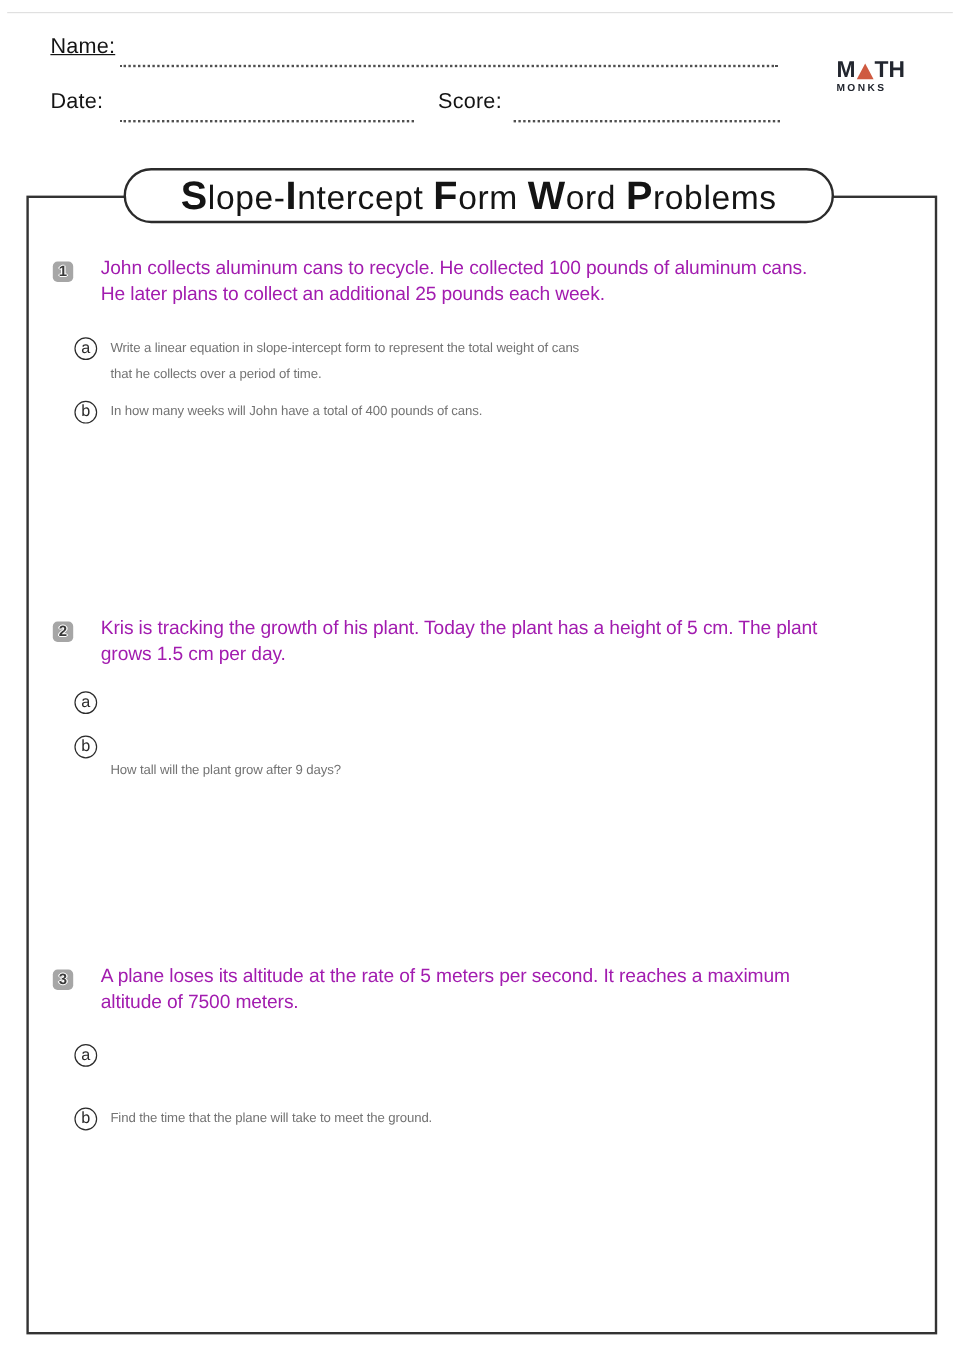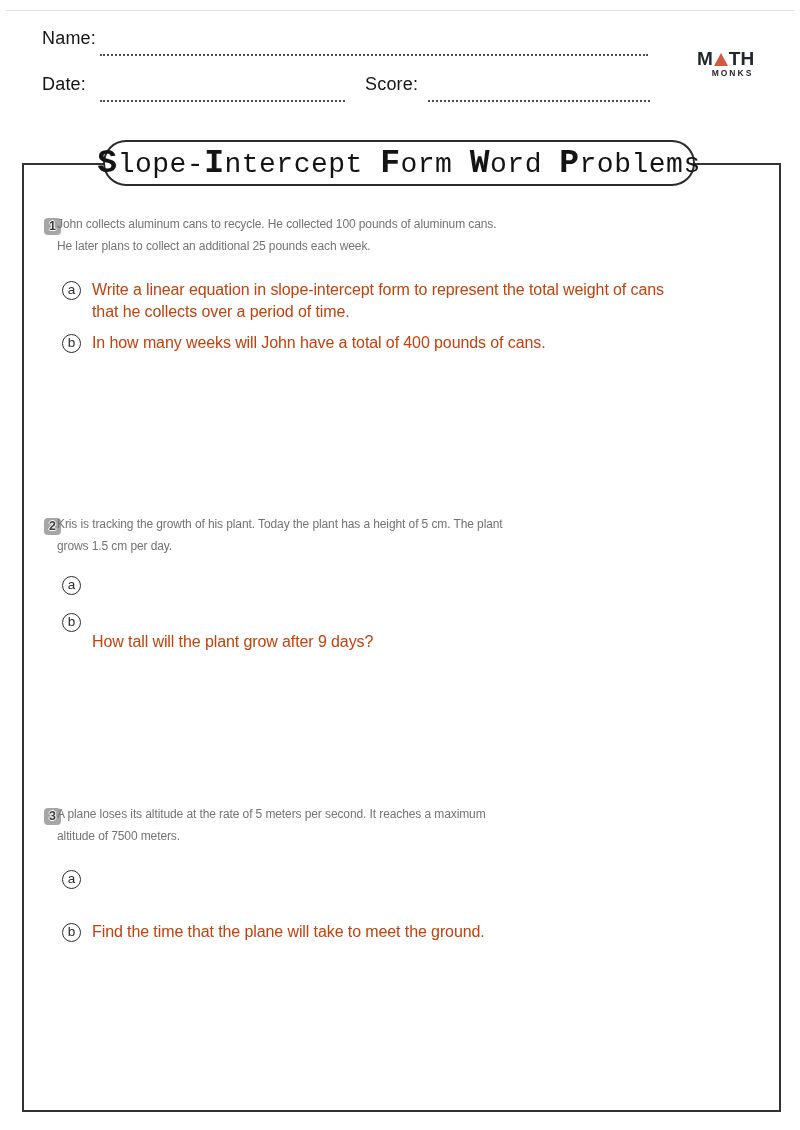--- a/index.html
+++ b/index.html
@@ -4,53 +4,53 @@
 <style>
   html,body{margin:0;padding:0;background:#ffffff;}
   .page{
     position:relative;width:800px;height:1130px;background:#ffffff;overflow:hidden;
     font-family:"Liberation Sans",sans-serif;color:#2a2a2a;
   }
   .top-edge-line{position:absolute;left:6px;right:6px;top:10px;border-top:1px solid #e0e0e0;}
 
   
   .hdr-label{position:absolute;font-size:18px;color:#141414;letter-spacing:0.2px;}
-  .lbl-name{left:42px;top:28px;}
+  .lbl-name{left:42px;top:28px;text-decoration:underline;}
   .lbl-date{left:42px;top:74px;text-align:center;}
   .lbl-score{left:365px;top:74px;}
   .dotline{position:absolute;height:0;border-bottom:2px dotted #4f4f4f;}
   .line-name{left:100px;top:54px;width:548px;}
   .line-date{left:100px;top:100px;width:245px;}
   .line-score{left:428px;top:100px;width:222px;}
 
   
   .logo{position:absolute;left:697px;top:48px;width:72px;}
   .logo-row{display:flex;align-items:flex-end;font-weight:700;font-size:19px;color:#22262f;line-height:22px;}
   .tri{width:0;height:0;border-left:7px solid transparent;border-right:7px solid transparent;
        border-bottom:13px solid #cf5a41;margin:0 1px 4px 1px;}
-  .logo-sub{font-size:8.5px;font-weight:700;letter-spacing:2px;color:#22262f;text-align:center;margin-top:-2px;padding-right:1px;}
+  .logo-sub{font-size:8.5px;font-weight:700;letter-spacing:2px;color:#22262f;text-align:left;margin-top:-2px;padding-right:1px;}
 
   
   .main-box{position:absolute;left:22px;top:163px;width:759px;height:949px;
             border:2px solid #333333;box-sizing:border-box;background:transparent;z-index:1;}
   .title-pill{position:absolute;left:103px;top:140px;width:592px;height:46px;box-sizing:border-box;
               border:2px solid #2b2b2b;border-radius:26px;background:#ffffff;z-index:3;
               display:flex;align-items:center;justify-content:center;
-              font-family:Liberation Mono, monospace;font-size:28px;color:#141414;letter-spacing:0.5px;white-space:nowrap;}
+              font-family:Liberation Sans, sans-serif;font-size:28px;color:#141414;letter-spacing:0.5px;white-space:nowrap;}
   .title-pill .cap{font-weight:700;font-size:33px;}
 
   
   .badge{position:absolute;left:44px;width:17px;height:17px;border-radius:4px;background:#a6a6a6;
          color:#3a3a3a;font-size:12.5px;font-weight:700;line-height:17px;text-align:center;z-index:2;
          text-shadow:0 1px 0 #fff,0 -1px 0 #fff,1px 0 0 #fff,-1px 0 0 #fff;}
-  .ptext{position:absolute;left:57px;width:700px;font-size:12px;line-height:22px;color:#737373;
+  .ptext{position:absolute;left:84px;width:700px;font-size:16px;line-height:22px;color:#a21caf;
          letter-spacing:-0.1px;white-space:pre-line;z-index:2;}
   .circle{position:absolute;left:62px;width:19px;height:19px;box-sizing:border-box;border:1.5px solid #2b2b2b;
           border-radius:50%;font-size:13.5px;line-height:16px;text-align:center;color:#2b2b2b;z-index:2;}
-  .parttext{position:absolute;left:92px;width:690px;font-size:16px;line-height:22px;color:#c2410c;
+  .parttext{position:absolute;left:92px;width:690px;font-size:11px;line-height:22px;color:#737373;
             letter-spacing:-0.1px;white-space:pre-line;z-index:2;}
 </style>
 </head>
 <body>
 
 <div class="page">
   <div class="top-edge-line"></div>
 
   <div class="hdr-label lbl-name">Name:</div>
   <div class="dotline line-name"></div>

